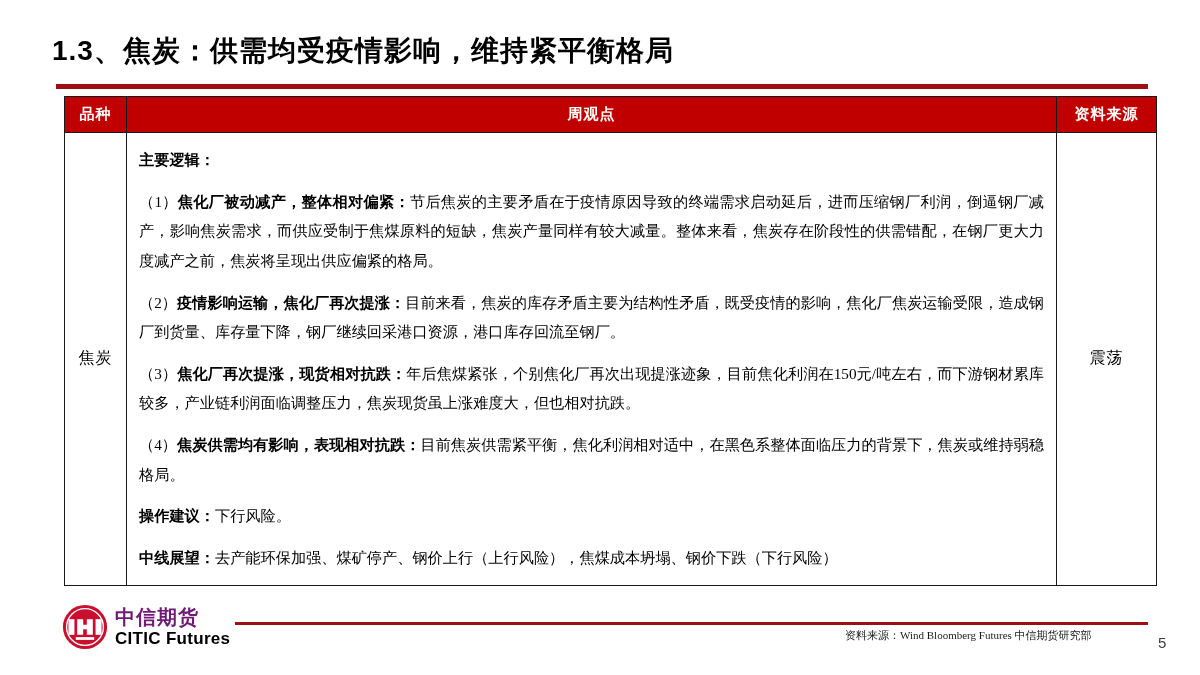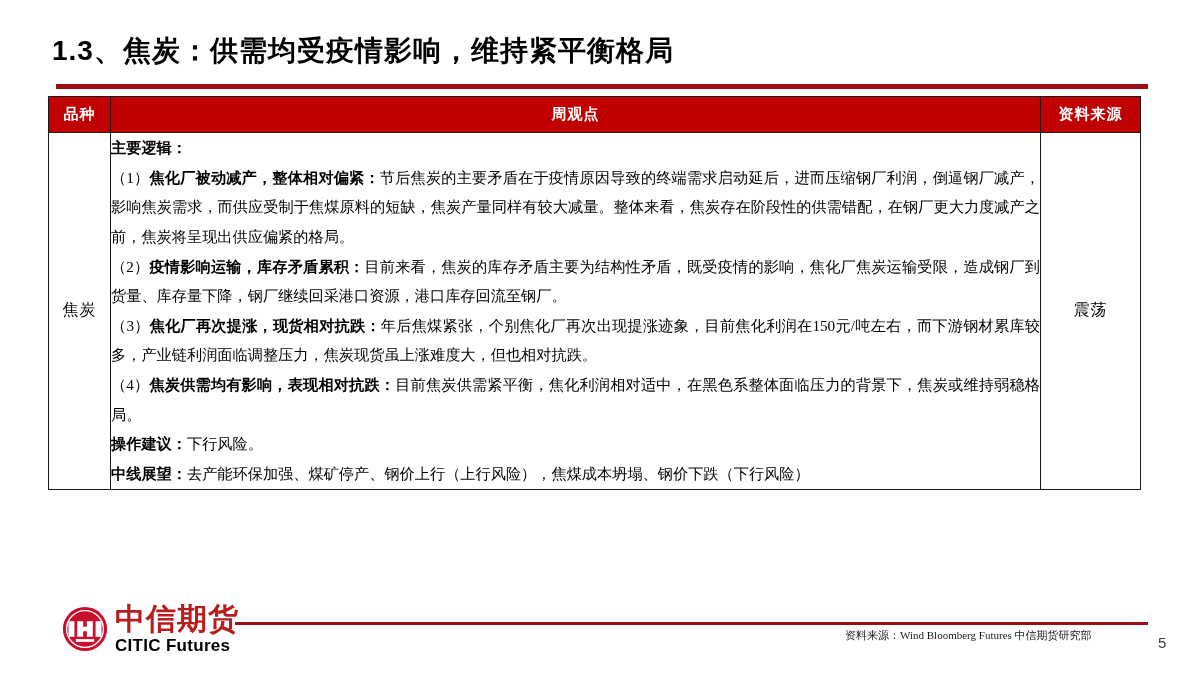--- a/index.html
+++ b/index.html
@@ -33,21 +33,21 @@
     left: 56px;
     top: 84px;
     width: 1092px;
     height: 5px;
     background: #9e0f13;
   }
 
   
   .table-wrap {
     position: absolute;
-    left: 48px;
+    left: 64px;
     top: 96px;
     width: 1092px;
   }
   table.weekly {
     border-collapse: collapse;
     width: 1092px;
     table-layout: fixed;
   }
   table.weekly td, table.weekly th {
     border: 1px solid #1a1a1a;
@@ -76,21 +76,21 @@
     margin-left: 44px;
   }
   td.view-cell {
     padding: 14px 14px 10px 12px;
     font-size: 15.2px;
     line-height: 1.95;
     text-align: justify;
     text-justify: inter-ideograph;
   }
   td.view-cell p {
-    margin: 0;
+    margin: 12px;
     font-family: Liberation Serif, serif;
   }
   .lead { font-weight: bold; }
   .para { text-indent: 0; }
 
   
   .footer-rule {
     position: absolute;
     left: 235px;
     top: 622px;
@@ -104,22 +104,22 @@
     top: 604px;
     display: flex;
     align-items: center;
     gap: 7px;
   }
   .logo-mark { width: 46px; height: 46px; display: block; }
   .logo-text { line-height: 1; }
   .logo-cn {
     font-family: Liberation Sans, sans-serif;
     font-weight: bold;
-    font-size: 30px;
-    color: #b91c1c;
+    font-size: 20px;
+    color: #701a75;
     letter-spacing: 1px;
     display: block;
   }
   .logo-en {
     font-family: "Liberation Sans", "DejaVu Sans", sans-serif;
     font-weight: bold;
     font-size: 17px;
     color: #000000;
     letter-spacing: 0.3px;
     display: block;
@@ -164,21 +164,21 @@
       </tr>
     </thead>
     <tbody>
       <tr>
         <td class="variety-cell">焦炭</td>
         <td class="view-cell">
           <p class="para"><span class="lead">主要逻辑：</span></p>
 
           <p class="para"><span>（1）</span><span class="lead">焦化厂被动减产，整体相对偏紧：</span><span>节后焦炭的主要矛盾在于疫情原因导致的终端需求启动延后，进而压缩钢厂利润，倒逼钢厂减产，影响焦炭需求，而供应受制于焦煤原料的短缺，焦炭产量同样有较大减量。整体来看，焦炭存在阶段性的供需错配，在钢厂更大力度减产之前，焦炭将呈现出供应偏紧的格局。</span></p>
 
-          <p class="para"><span>（2）</span><span class="lead">疫情影响运输，库存矛盾累积：</span><span>目前来看，焦炭的库存矛盾主要为结构性矛盾，既受疫情的影响，焦化厂焦炭运输受限，造成钢厂到货量、库存量下降，钢厂继续回采港口资源，港口库存回流至钢厂。</span></p>
+          <p class="para"><span>（2）</span><span class="lead">疫情影响运输，焦化厂再次提涨：</span><span>目前来看，焦炭的库存矛盾主要为结构性矛盾，既受疫情的影响，焦化厂焦炭运输受限，造成钢厂到货量、库存量下降，钢厂继续回采港口资源，港口库存回流至钢厂。</span></p>
 
           <p class="para"><span>（3）</span><span class="lead">焦化厂再次提涨，现货相对抗跌：</span><span>年后焦煤紧张，个别焦化厂再次出现提涨迹象，目前焦化利润在150元/吨左右，而下游钢材累库较多，产业链利润面临调整压力，焦炭现货虽上涨难度大，但也相对抗跌。</span></p>
 
           <p class="para"><span>（4）</span><span class="lead">焦炭供需均有影响，表现相对抗跌：</span><span>目前焦炭供需紧平衡，焦化利润相对适中，在黑色系整体面临压力的背景下，焦炭或维持弱稳格局。</span></p>
 
           <p class="para"><span class="lead">操作建议：</span><span>下行风险。</span></p>
 
           <p class="para"><span class="lead">中线展望：</span><span>去产能环保加强、煤矿停产、钢价上行（上行风险），焦煤成本坍塌、钢价下跌（下行风险）</span></p>
         </td>
         <td class="outlook-cell">震荡</td>

